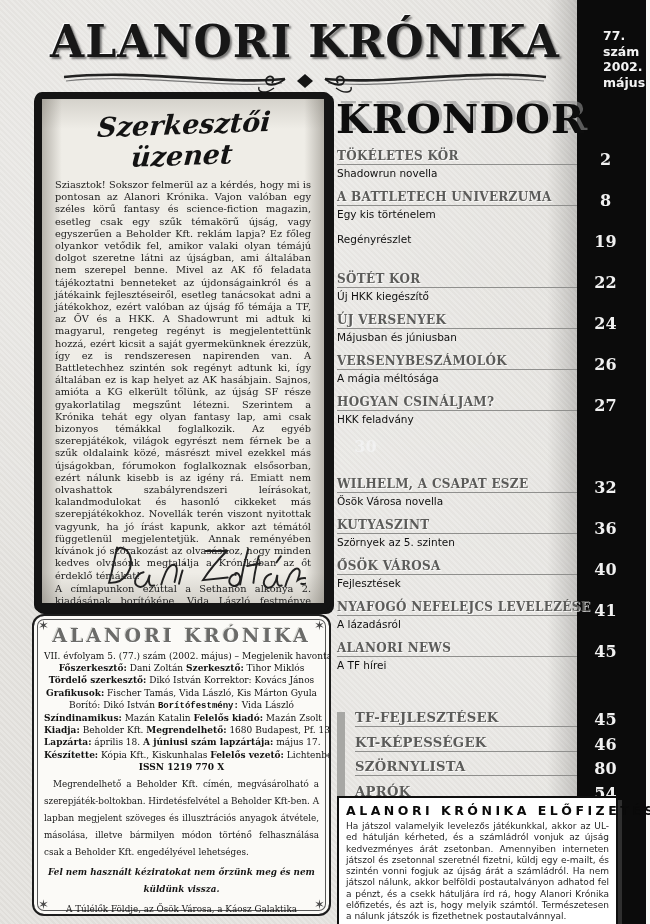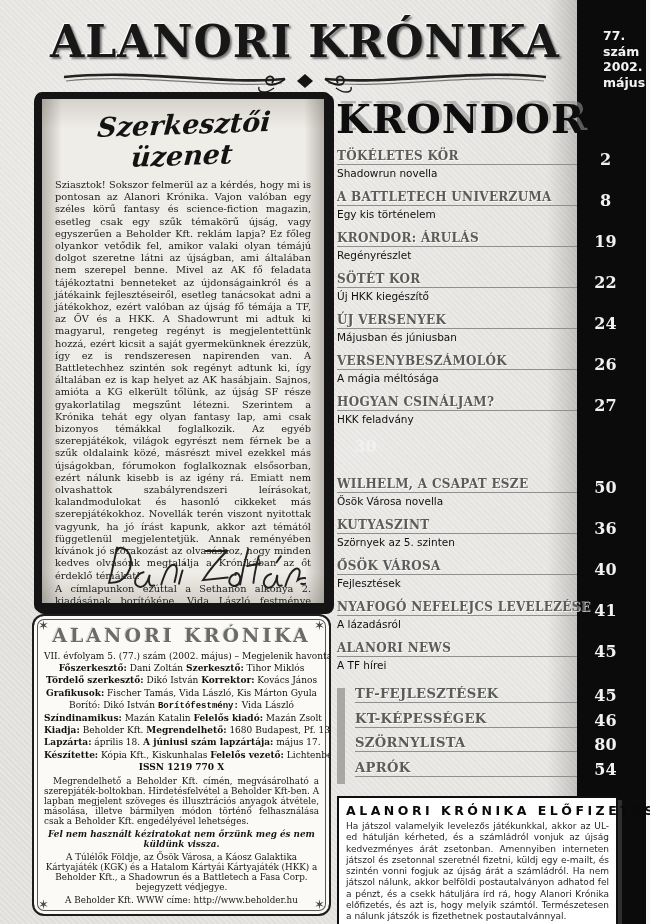--- a/index.html
+++ b/index.html
@@ -49,21 +49,21 @@
   .toc{position:absolute;left:337px;top:149px;width:313px;}
   .toc-row{height:41px;display:flex;align-items:flex-start;}
   .toc-left{width:240px;box-sizing:border-box;}
   .toc-title{font-family:"DejaVu Serif",serif;font-weight:bold;font-size:12px;letter-spacing:.3px;
     color:#5b5b59;text-shadow:1px 1px 0 rgba(255,255,255,.75);
     border-bottom:1.5px solid #8f8f8d;padding-bottom:1px;white-space:nowrap;}
   .toc-sub{font-family:"DejaVu Sans",sans-serif;font-size:10.5px;color:#101010;margin-top:2px;}
   .toc-page{width:73px;box-sizing:border-box;padding-right:16px;text-align:center;
     font-family:"DejaVu Serif",serif;font-weight:bold;font-size:16px;color:#f1f1f1;margin-top:1px;}
   
-  .toc-sublist{position:absolute;left:337px;top:686px;width:313px;}
+  .toc-sublist{position:absolute;left:337px;top:710px;width:313px;}
   .toc-subbar{position:absolute;left:0;top:2px;width:8px;height:96px;background:#a7a7a4;}
   .toc-subrow{height:24.5px;display:flex;align-items:flex-start;}
   .toc-subleft{margin-left:18px;width:222px;box-sizing:border-box;
     border-bottom:1.5px solid #8f8f8d;padding-bottom:1px;}
   .toc-subtitle{font-family:"DejaVu Serif",serif;font-weight:bold;font-size:13.2px;letter-spacing:.3px;
     color:#5b5b59;text-shadow:1px 1px 0 rgba(255,255,255,.75);white-space:nowrap;}
   .toc-subpage{width:73px;box-sizing:border-box;padding-right:16px;text-align:center;
     font-family:"DejaVu Serif",serif;font-weight:bold;font-size:16px;color:#f1f1f1;}
   
   .colophon{position:absolute;left:32px;top:614px;width:299px;height:302px;box-sizing:border-box;
@@ -71,21 +71,21 @@
     box-shadow:inset 0 0 0 3px #fbfaf7, inset 0 0 0 4px #555;
     padding:8px 10px 4px 10px;overflow:hidden;}
   .colophon .star{position:absolute;font-size:13px;color:#4a4a4a;}
   .star.tl{left:4px;top:2px;} .star.tr{right:4px;top:2px;}
   .star.bl{left:4px;bottom:2px;} .star.br{right:4px;bottom:2px;}
   .colophon-title{text-align:center;font-family:"DejaVu Serif",serif;font-weight:bold;
     font-size:19px;letter-spacing:3px;color:#6b6b69;white-space:nowrap;
     text-shadow:1px 1px 0 #ffffff, -1px -1px 0 #d8d8d4;margin-bottom:4px;}
   .colophon-lines{font-size:9px;line-height:12.2px;text-align:center;color:#111;}
   .colophon-lines div{white-space:nowrap;}
-  .cp{font-size:8.8px;line-height:10px;color:#161616;margin:3px 0 0 0;}
+  .cp{font-size:8.8px;line-height:17px;color:#161616;margin:3px 0 0 0;}
   .k-body{text-align:justify;text-indent:9px;}
   .k-notice{text-align:center;font-weight:bold;font-style:italic;}
   .k-trademark{text-align:center;}
   .k-www{text-align:center;}
   
   .subscribe{position:absolute;left:337px;top:796px;width:281px;box-sizing:border-box;
     background:#ffffff;border:2px solid #0e0e0e;padding:5px 7px 6px 7px;
     box-shadow:4px 4px 0 rgba(90,90,90,.45);}
   .subscribe-title{font-family:"DejaVu Sans",sans-serif;font-weight:bold;font-size:12.5px;
     letter-spacing:3.5px;text-align:center;color:#0a0a0a;white-space:nowrap;margin-bottom:3px;}
@@ -154,21 +154,20 @@
     <div class="toc-row">
       <div class="toc-left">
         <div class="toc-title">A BATTLETECH UNIVERZUMA</div>
         <div class="toc-sub">Egy kis történelem</div>
       </div>
       <div class="toc-page">8</div>
     </div>
 
     <div class="toc-row">
       <div class="toc-left">
-        <div class="toc-title">KRONDOR: ÁRULÁS</div>
         <div class="toc-sub">Regényrészlet</div>
       </div>
       <div class="toc-page">19</div>
     </div>
 
     <div class="toc-row">
       <div class="toc-left">
         <div class="toc-title">SÖTÉT KOR</div>
         <div class="toc-sub">Új HKK kiegészítő</div>
       </div>
@@ -201,21 +200,21 @@
 
     <div class="toc-row">
       <div class="toc-page">30</div>
     </div>
 
     <div class="toc-row">
       <div class="toc-left">
         <div class="toc-title">WILHELM, A CSAPAT ESZE</div>
         <div class="toc-sub">Ősök Városa novella</div>
       </div>
-      <div class="toc-page">50</div>
+      <div class="toc-page">32</div>
     </div>
 
     <div class="toc-row">
       <div class="toc-left">
         <div class="toc-title">KUTYASZINT</div>
         <div class="toc-sub">Szörnyek az 5. szinten</div>
       </div>
       <div class="toc-page">36</div>
     </div>
 
@@ -281,21 +280,21 @@
 <div class="colophon">
   <span class="star tl">✶</span>
   <span class="star tr">✶</span>
   <span class="star bl">✶</span>
   <span class="star br">✶</span>
   <div class="colophon-title">ALANORI KRÓNIKA</div>
   <div class="colophon-lines">
 
   <div><span>VII. évfolyam 5. (77.) szám (2002. május) – Megjelenik havonta</span></div>
       <div><span style="font-weight: bold;">Főszerkesztő:</span><span> Dani Zoltán </span><span style="font-weight: bold;">Szerkesztő:</span><span> Tihor Miklós</span></div>
-      <div><span style="font-weight: bold;">Tördelő szerkesztő:</span><span> Dikó István </span><span style="font-weight: bold;">Korrektor:</span><span> Kovács János</span></div>
+      <div><span style="font-weight: bold;">Tördelő szerkesztő:</span><span> Dikó István </span><span style="font-weight: normal;">Korrektor:</span><span> Kovács János</span></div>
       <div><span style="font-weight: bold;">Grafikusok:</span><span> Fischer Tamás, Vida László, Kis Márton Gyula</span></div>
       <div><span style="font-weight: normal;">Borító:</span><span> Dikó István </span><span style="font-weight: bold; font-family: Liberation Mono, monospace;">Borítófestmény:</span><span> Vida László</span></div>
       <div><span style="font-weight: bold; text-align: right;">Színdinamikus:</span><span> Mazán Katalin </span><span style="font-weight: bold;">Felelős kiadó:</span><span> Mazán Zsolt</span></div>
       <div><span style="font-weight: bold;">Kiadja:</span><span> Beholder Kft. </span><span style="font-weight: bold;">Megrendelhető:</span><span> 1680 Budapest, Pf. 134</span></div>
       <div><span style="font-weight: bold;">Lapzárta:</span><span> április 18. </span><span style="font-weight: bold;">A júniusi szám lapzártája:</span><span> május 17.</span></div>
       <div><span style="font-weight: bold;">Készítette:</span><span> Kópia Kft., Kiskunhalas </span><span style="font-weight: bold;">Felelős vezető:</span><span> Lichtenberger Tibor</span></div>
       <div><span style="font-weight: bold;">ISSN 1219 770 X</span></div>
     </div>
   <div>
 

